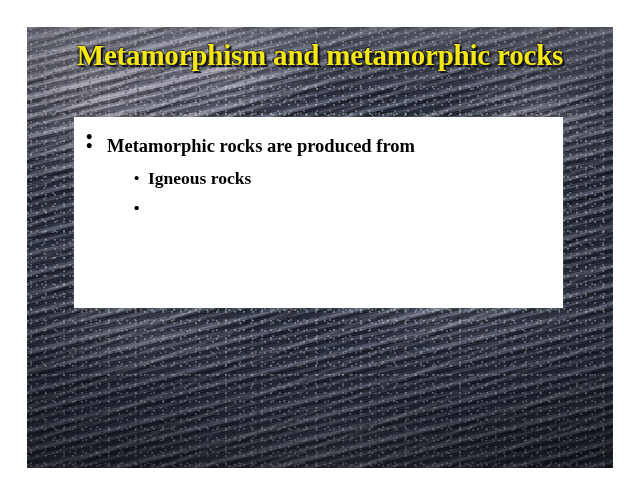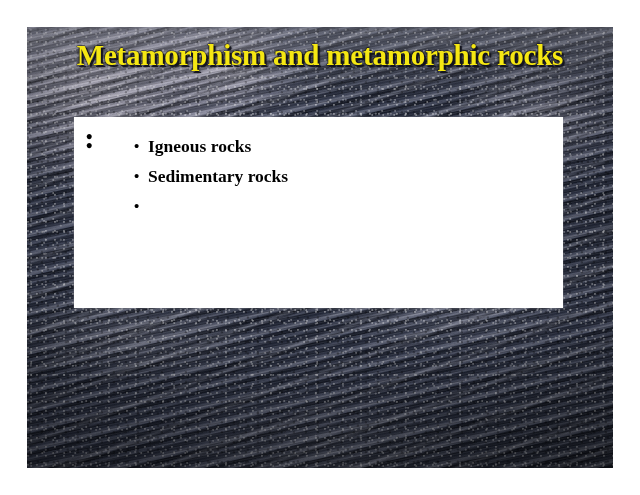--- a/index.html
+++ b/index.html
@@ -220,30 +220,30 @@
 
     <div id="body-box">
       <ul class="bullets">
 
         <li class="b1">
           <span class="dot">•</span>
         </li>
 
         <li class="b1">
           <span class="dot">•</span>
+          <span>Metamorphic rocks are produced from</span>
         </li>
 
         <li class="b2 sub-group">
           <span class="dot">•</span>
           <span>Igneous rocks</span>
         </li>
 
         <li class="b2">
           <span class="dot">•</span>
-          <span>Sedimentary rocks</span>
         </li>
 
         <li class="b2">
           <span class="dot">•</span>
         </li>
 
       </ul>
     </div>
 
   </div>

